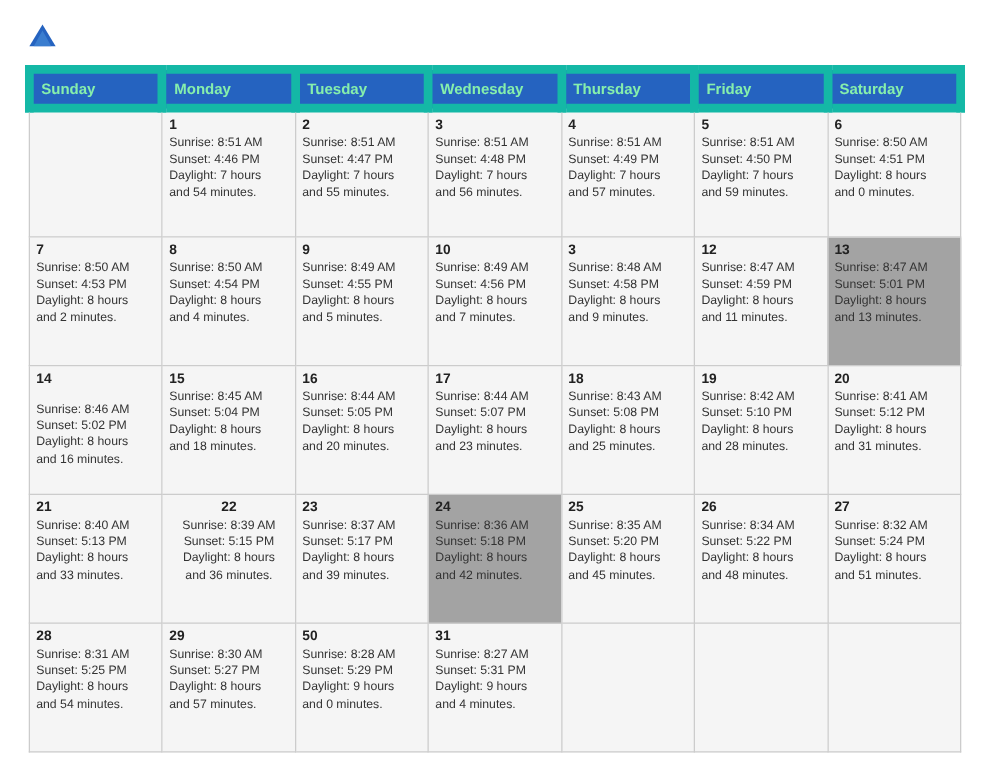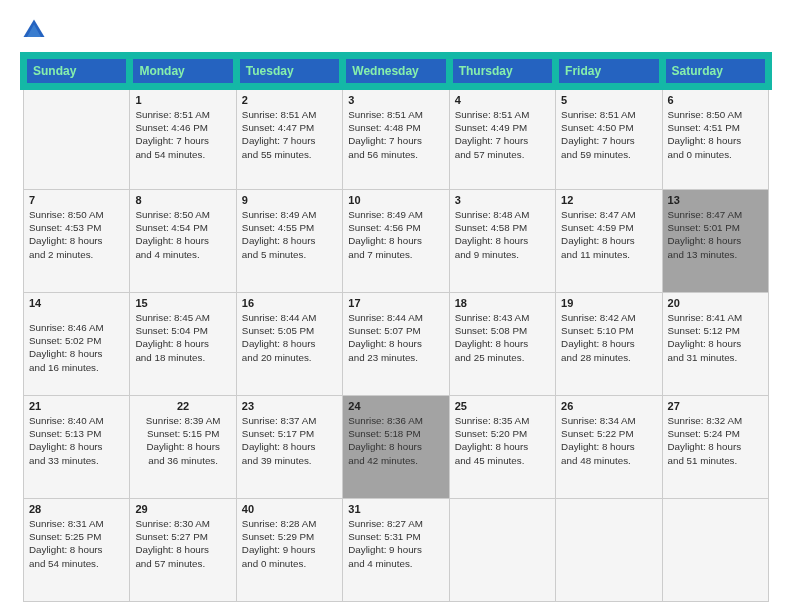--- a/index.html
+++ b/index.html
@@ -350,21 +350,21 @@
 and 54 minutes.</div>
           </td>
           <td>
             <span class="day-num">29</span>
             <div class="day-info" style="white-space: pre-line;">Sunrise: 8:30 AM
 Sunset: 5:27 PM
 Daylight: 8 hours
 and 57 minutes.</div>
           </td>
           <td>
-            <span class="day-num">40</span>
+            <span class="day-num">50</span>
             <div class="day-info" style="white-space: pre-line;">Sunrise: 8:28 AM
 Sunset: 5:29 PM
 Daylight: 9 hours
 and 0 minutes.</div>
           </td>
           <td>
             <span class="day-num">31</span>
             <div class="day-info" style="white-space: pre-line;">Sunrise: 8:27 AM
 Sunset: 5:31 PM
 Daylight: 9 hours

